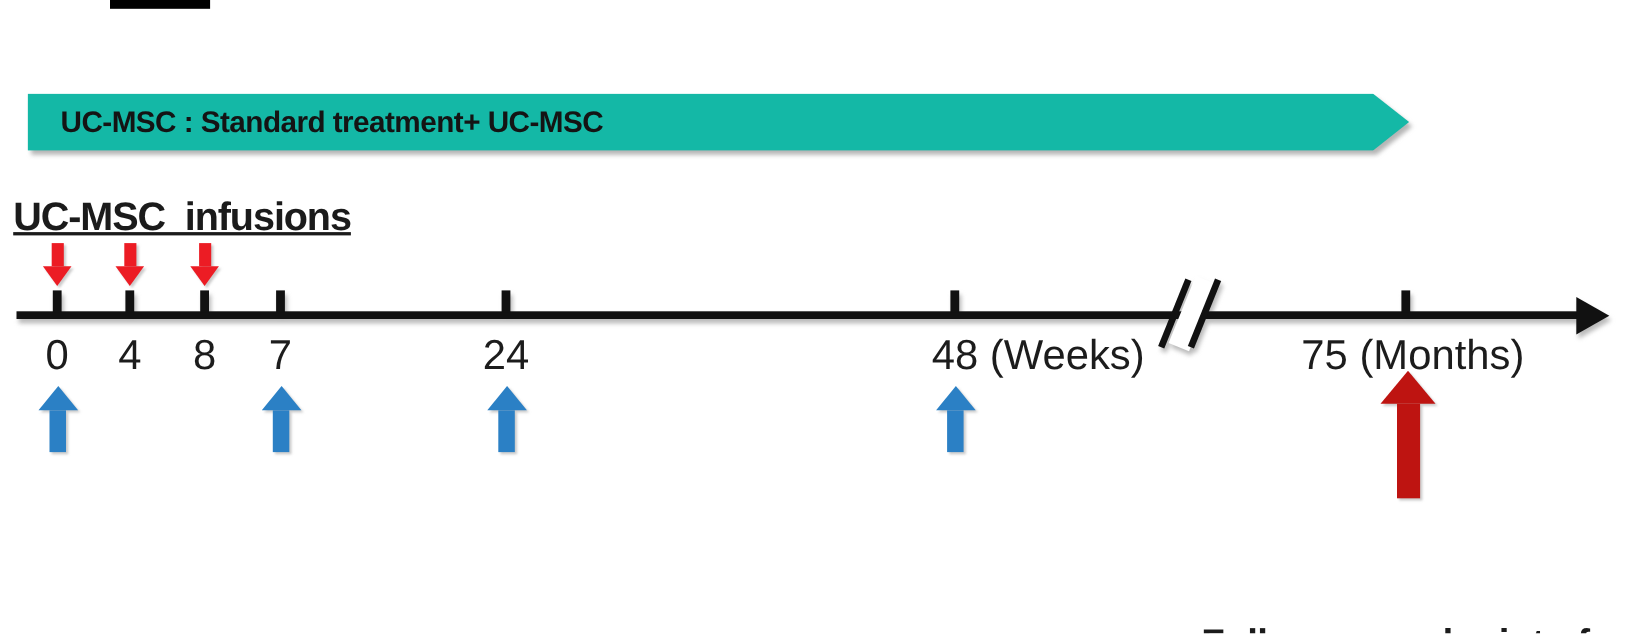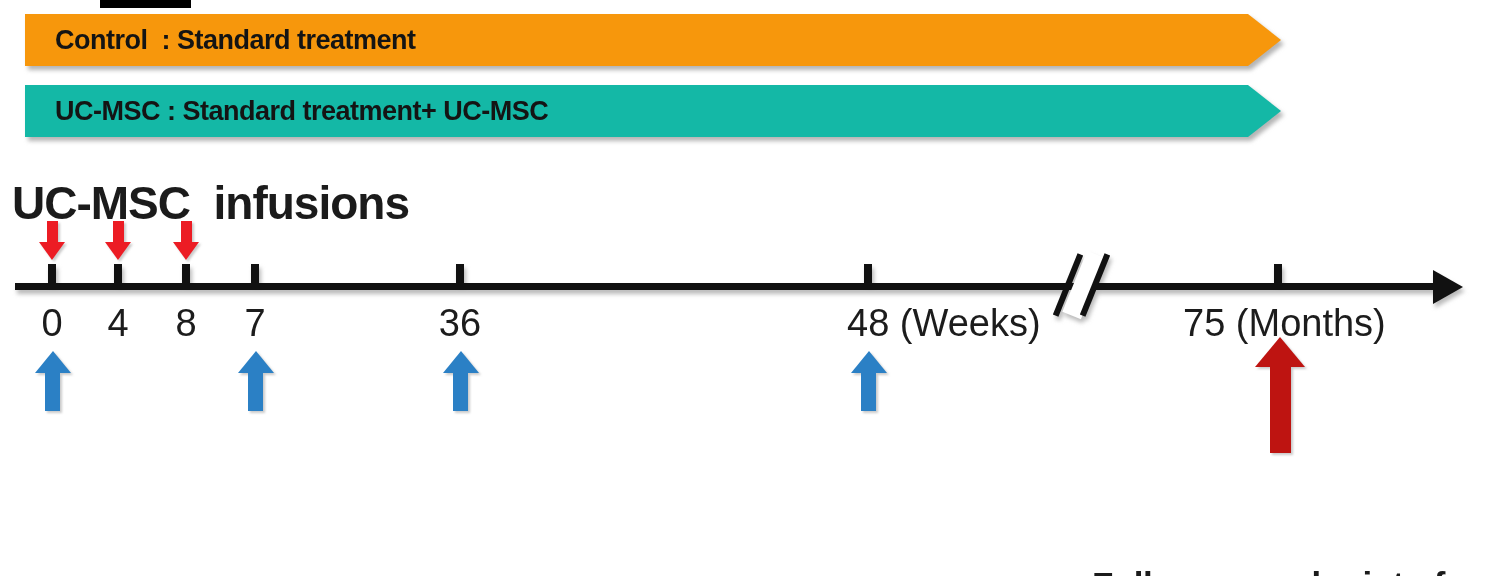--- a/index.html
+++ b/index.html
@@ -12,21 +12,21 @@
   
   .banner-wrap { position:absolute; left:25px; width:1256px; height:52px;
     filter:drop-shadow(3px 4px 2px rgba(120,120,120,.55)); }
   .banner { width:100%; height:100%;
     clip-path:polygon(0 0, calc(100% - 33px) 0, 100% 50%, calc(100% - 33px) 100%, 0 100%); }
   .banner-label { display:block; line-height:52px; padding-left:30px;
     font-size:27px; font-weight:bold; letter-spacing:-0.5px; white-space:pre; color:#141414; }
 
   
   .label { position:absolute; font-weight:bold; letter-spacing:-1px; color:#1b1b1b; white-space:pre; }
-  .infusions { left:12px;  top:176px; font-size:46px; }
+  .infusions { left:12px;  top:176px; font-size:36px;text-decoration:underline; }
   .sample    { left:172px; top:441px; font-size:35px; }
   .followup  { left:1092px; top:460px; font-size:35px; line-height:50px; letter-spacing:-0.5px; }
 
   
   .axis { position:absolute; left:0; top:0; width:100%; height:100%;
     filter:drop-shadow(2px 4px 2px rgba(130,130,130,.55)); pointer-events:none; }
   .axis-line { position:absolute; left:15px; top:283px; width:1422px; height:7px; }
   .axis-head { position:absolute; left:1433px; top:270px; width:0; height:0;
     border-top:17px solid transparent; border-bottom:17px solid transparent; border-left:30px solid #111; }
   .tick { position:absolute; top:264px; width:8px; height:20px; }
@@ -52,25 +52,20 @@
     border-left:25px solid transparent; border-right:25px solid transparent; border-bottom:30px solid darkred; }
   .endpoint-arrow .shaft { width:21px; height:86px; margin:0 auto; }
 </style>
 </head>
 <body>
 
 <div class="canvas">
 
   <div class="top-mark"></div>
 
-  <div class="banner-wrap" style="top:14px">
-    <div class="banner" style="background: rgb(247, 151, 12);">
-      <span class="banner-label">Control  : Standard treatment</span>
-    </div>
-  </div>
 
   <div class="banner-wrap" style="top:85px">
     <div class="banner" style="background: #14b8a6;">
       <span class="banner-label">UC-MSC : Standard treatment+ UC-MSC</span>
     </div>
   </div>
 
   <div class="label infusions">UC-MSC  infusions</div>
 
   <div id="red-arrows">
@@ -103,21 +98,21 @@
     <div class="slash" id="slash1" style="left: 1065px; background: rgb(17, 17, 17);"></div>
     <div class="slash" id="slash2" style="left: 1092px; background: rgb(17, 17, 17);"></div>
     <div class="axis-head" style="border-left-color: rgb(17, 17, 17);"></div>
   </div>
 
   <div id="labels-box">
       <span class="tick-label" style="left: 52px; transform: translateX(-50%);">0</span>
       <span class="tick-label" style="left: 118px; transform: translateX(-50%);">4</span>
       <span class="tick-label" style="left: 186px; transform: translateX(-50%);">8</span>
       <span class="tick-label" style="left: 255px; transform: translateX(-50%);">7</span>
-      <span class="tick-label" style="left: 460px; transform: translateX(-50%);">36</span>
+      <span class="tick-label" style="left: 460px; transform: translateX(-50%);">24</span>
       <span class="tick-label" style="left: 847px;">48 (Weeks)</span>
       <span class="tick-label" style="left: 1183px;">75 (Months)</span>
     </div>
 
   <div id="blue-arrows">
       <div class="arrow-up" style="left: 34px; top: 351px;">
         <div class="head" style="border-bottom-color: rgb(43, 128, 197);"></div>
         <div class="shaft" style="background: rgb(43, 128, 197);"></div>
       </div>
       <div class="arrow-up" style="left: 237px; top: 351px;">

